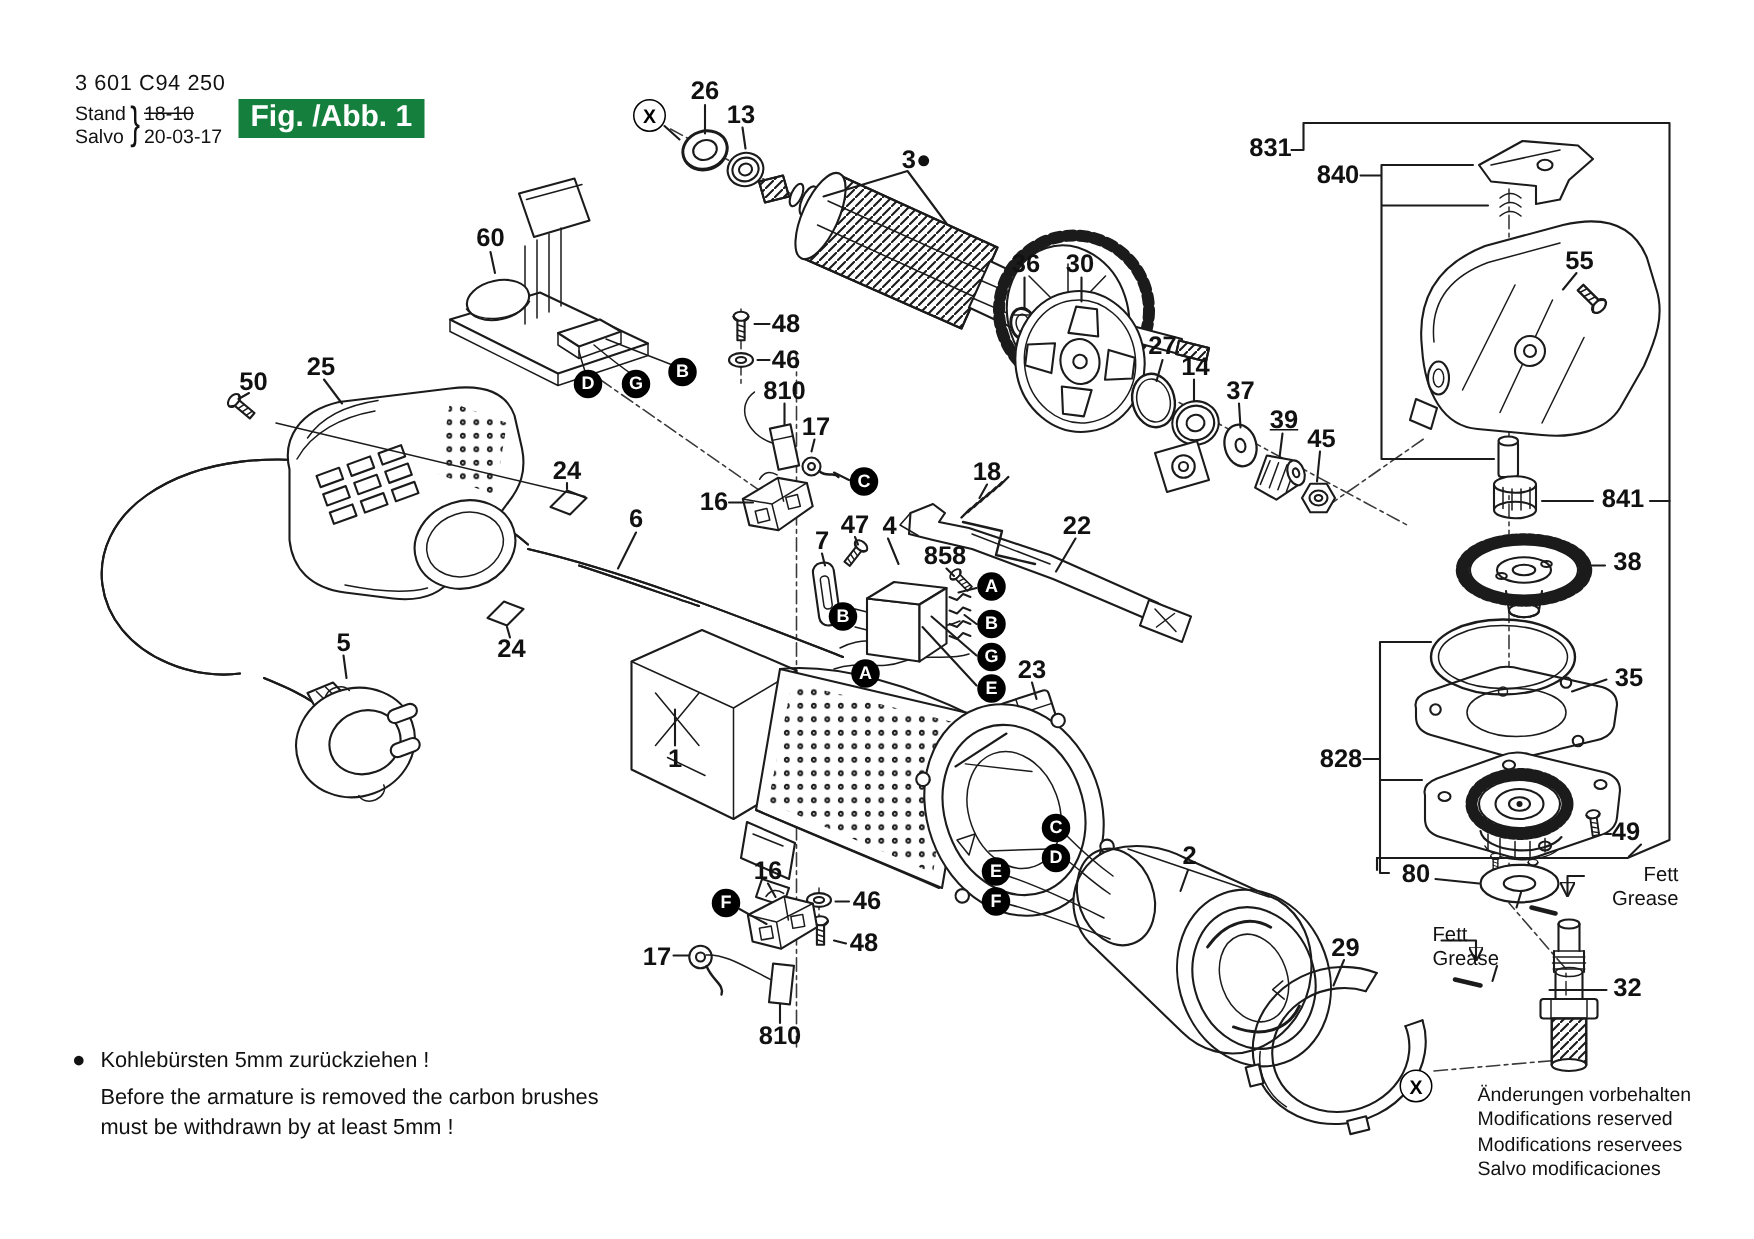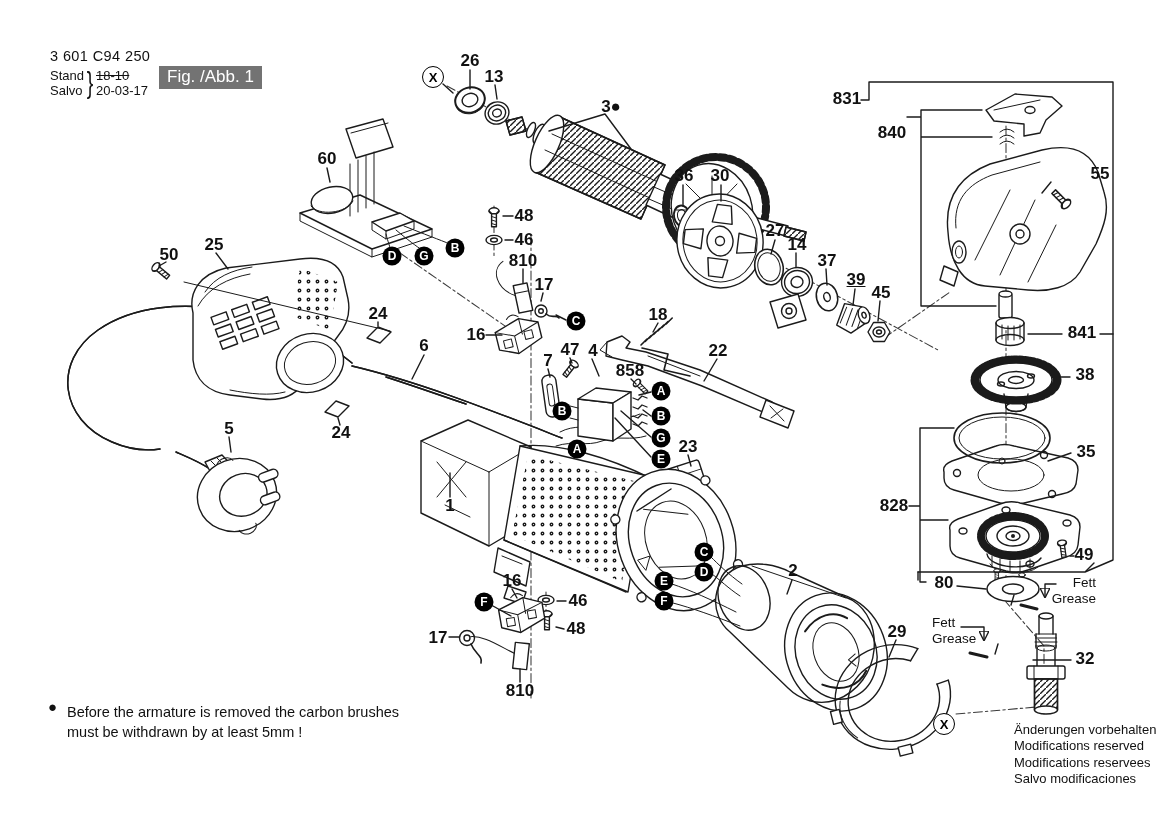--- a/index.html
+++ b/index.html
@@ -23,28 +23,28 @@
   .xref-badge{position:absolute;width:22px;height:22px;border-radius:50%;background:#fff;
           border:1.7px solid #000;color:#000;font-weight:bold;font-size:13px;line-height:21px;
           text-align:center;transform:translate(-50%,-50%);box-sizing:border-box;}
   .title-block{position:absolute;left:50px;top:48px;}
   .part-number{font-size:14.5px;letter-spacing:0.4px;}
   .stand-row{display:flex;align-items:center;margin-top:2px;}
   .si-labels div{font-size:13px;line-height:15px;}
   .brace{font-size:30px;font-weight:400;transform:scaleX(.65);margin:0 1px;}
   .si-values div{font-size:13px;line-height:15px;}
   .strike{text-decoration:line-through;}
-  .fig-box{position:absolute;left:159px;top:66px;background:#737373;color:#fff;font-weight:normal;
-           font-size:17px;padding:1px 8px 2px;}
+  .fig-box{position:absolute;left:159px;top:66px;background:#15803d;color:#fff;font-weight:bold;
+           font-size:20px;padding:1px 8px 2px;}
   .note-block{position:absolute;left:48px;top:697px;font-size:14.5px;line-height:1.38;}
   .note-block .bullet{position:absolute;left:0;top:0px;font-size:15px;}
   .note-block .txt{margin-left:19px;}
   .note-en{margin-top:5px;}
-  .legal{position:absolute;left:1014px;top:722px;font-size:13px;line-height:1.25;}
-  .grease{position:absolute;font-size:13.5px;line-height:1.18;}
+  .legal{position:absolute;left:985px;top:722px;font-size:13px;line-height:1.25;}
+  .grease{position:absolute;font-size:13.5px;line-height:1.18;margin-left:23px;}
   .grease-r{left:1038px;top:575px;width:58px;text-align:right;}
   .grease-l{left:932px;top:615px;text-align:left;}
 </style>
 </head>
 <body>
 
 <div class="stage">
 
 <svg width="1169" height="826" viewBox="0 0 1169 826">
 <defs>
@@ -482,23 +482,23 @@
       <div class="callout" style="left: 229px; top: 429px;">5</div>
       <div class="callout" style="left: 424px; top: 346px;">6</div>
       <div class="callout" style="left: 450px; top: 506px;">1</div>
       <div class="callout" style="left: 793px; top: 571px;">2</div>
       <div class="callout" style="left: 897px; top: 632px;">29</div>
       <div class="callout" style="left: 512px; top: 581px;">16</div>
       <div class="callout" style="left: 578px; top: 601px;">46</div>
       <div class="callout" style="left: 576px; top: 629px;">48</div>
       <div class="callout" style="left: 438px; top: 638px;">17</div>
       <div class="callout" style="left: 520px; top: 691px;">810</div>
-      <div class="callout" style="left: 1053px; top: 174px; margin-left: 47px;">55</div>
+      <div class="callout" style="left: 1053px; top: 174px;">55</div>
       <div class="callout" style="left: 847px; top: 99px;">831</div>
-      <div class="callout" style="left: 892px; top: 133px;">840</div>
+      <div class="callout" style="left: 892px; top: 117px;">840</div>
       <div class="callout" style="left: 1082px; top: 333px;">841</div>
       <div class="callout" style="left: 1085px; top: 375px;">38</div>
       <div class="callout" style="left: 1086px; top: 452px;">35</div>
       <div class="callout" style="left: 894px; top: 506px;">828</div>
       <div class="callout" style="left: 1084px; top: 555px;">49</div>
       <div class="callout" style="left: 944px; top: 583px;">80</div>
       <div class="callout" style="left: 1085px; top: 659px;">32</div>
     </div>
 <div class="layer">
       <div class="letter-badge" style="left: 392px; top: 256px;">D</div>
@@ -534,20 +534,21 @@
       <div class="strike">18-10</div>
       <div>20-03-17</div>
     </div>
   </div>
 </div>
 <div class="fig-box">Fig. /Abb. 1</div>
 
 <div class="note-block">
   <span class="bullet">●</span>
   <div class="txt">
+    <div>Kohlebürsten 5mm zurückziehen !</div>
     <div class="note-en">Before the armature is removed the carbon brushes</div>
     <div>must be withdrawn by at least 5mm !</div>
   </div>
 </div>
 
 <div class="legal">
   <div>Änderungen vorbehalten</div>
   <div>Modifications reserved</div>
   <div>Modifications reservees</div>
   <div>Salvo modificaciones</div>

